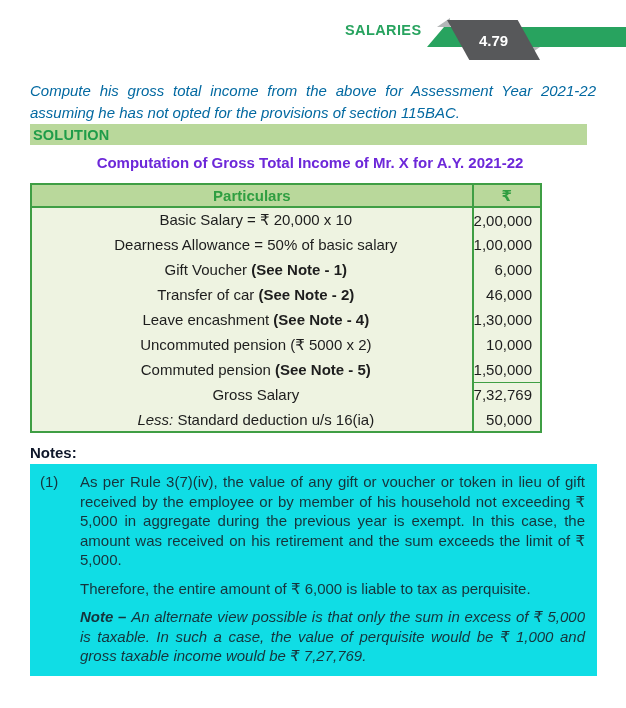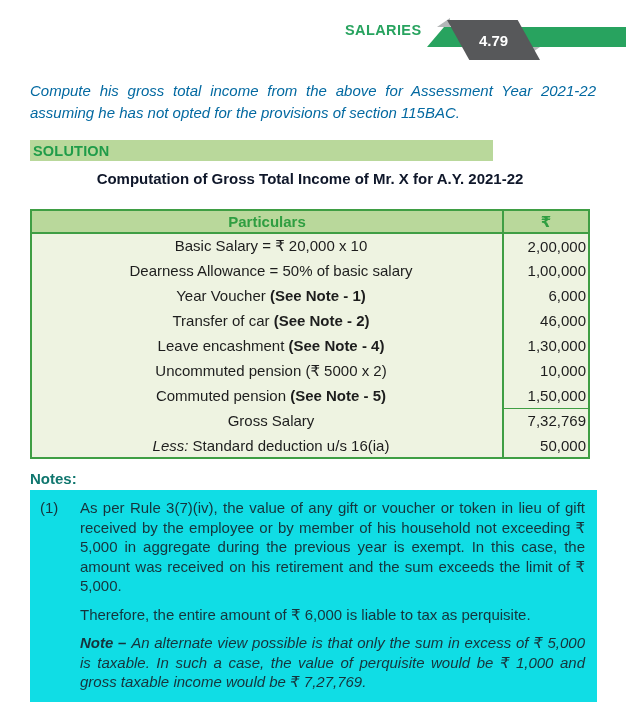--- a/index.html
+++ b/index.html
@@ -35,53 +35,53 @@
     display:flex; align-items:center; justify-content:center;
     color:#ffffff; font-weight:700; font-size:15px;
   }
   
   .content { padding:80px 30px 0 30px; }
   .intro {
     width:566px; font-style:italic; font-size:15px; line-height:22px;
     text-align:justify; color:#0369a1;
   }
   .solution-bar {
-    margin-top:16px; width:463px; height:21px;
+    margin-top:0; width:557px; height:21px;
     background:var(--band_green); display:flex; align-items:center;
   }
   .solution-bar span {
     color:var(--solution_text); font-weight:700; font-size:14.5px;
     padding-left:3px; letter-spacing:.2px;
   }
   .table-title {
     margin-top:9px; width:560px; text-align:center;
-    font-weight:700; font-size:15px; color:#0f172a;
+    font-weight:700; font-size:15px; color:#6d28d9;
   }
   table.comp {
-    margin-top:22px; width:560px; border-collapse:collapse;
+    margin-top:12px; width:512px; border-collapse:collapse;
     background:var(--table_body_bg);
     border:2px solid var(--table_border);
   }
   table.comp th {
     background:var(--band_green); height:23px; font-size:15px;
     color:var(--table_head_text); font-weight:700;
     border-bottom:2px solid var(--table_border);
   }
   th.col-p { width:472px; border-right:2px solid var(--table_border); }
   td.particulars {
     border-right:2px solid var(--table_border);
     padding-left:8px; font-size:15px; height:25px; color:#1d1d1d;text-align:center;
   }
-  td.amount { text-align:right; padding-right:2px; font-size:15px; color:#1d1d1d; }
+  td.amount { text-align:right; padding-right:8px; font-size:15px; color:#1d1d1d; }
   tr.subtotal td.amount { border-top:1.5px solid var(--table_border); }
   tr.total td { font-weight:700; }
   tr.total td.amount { border-top:1.5px solid var(--table_border); }
   .b { font-weight:700; }
   .pre { font-style:italic; }
-  .notes-heading { margin-top:11px; font-weight:700; font-size:15px; color:#0f766e; }
+  .notes-heading { margin-top:11px; font-weight:700; font-size:15px; color:#0f172a; }
   .note-block {
     margin-top:3px; width:567px; background:var(--notes_bg);
     padding:8px 12px 10px 10px; color:var(--notes_text);
   }
   .note-item { display:flex; }
   .note-num { width:40px; flex:none; font-size:15px; padding-top:1px; }
   .note-body { flex:1; font-size:15px; line-height:19.5px; text-align:justify; }
   .note-body p { margin:0 0 9px 0; }
   .note-body p:last-child { margin-bottom:0; }
   .note-alt { font-style:italic; }
@@ -120,21 +120,21 @@
       <tbody>
         <tr>
           <td class="particulars"><span>Basic Salary = ₹ 20,000 x 10</span></td>
           <td class="amount">2,00,000</td>
         </tr>
         <tr>
           <td class="particulars"><span>Dearness Allowance = 50% of basic salary</span></td>
           <td class="amount">1,00,000</td>
         </tr>
         <tr>
-          <td class="particulars"><span>Year Voucher </span><span class="b">(See Note - 1)</span></td>
+          <td class="particulars"><span>Gift Voucher </span><span class="b">(See Note - 1)</span></td>
           <td class="amount">6,000</td>
         </tr>
         <tr>
           <td class="particulars"><span>Transfer of car </span><span class="b">(See Note - 2)</span></td>
           <td class="amount">46,000</td>
         </tr>
         <tr>
           <td class="particulars"><span>Leave encashment </span><span class="b">(See Note - 4)</span></td>
           <td class="amount">1,30,000</td>
         </tr>

